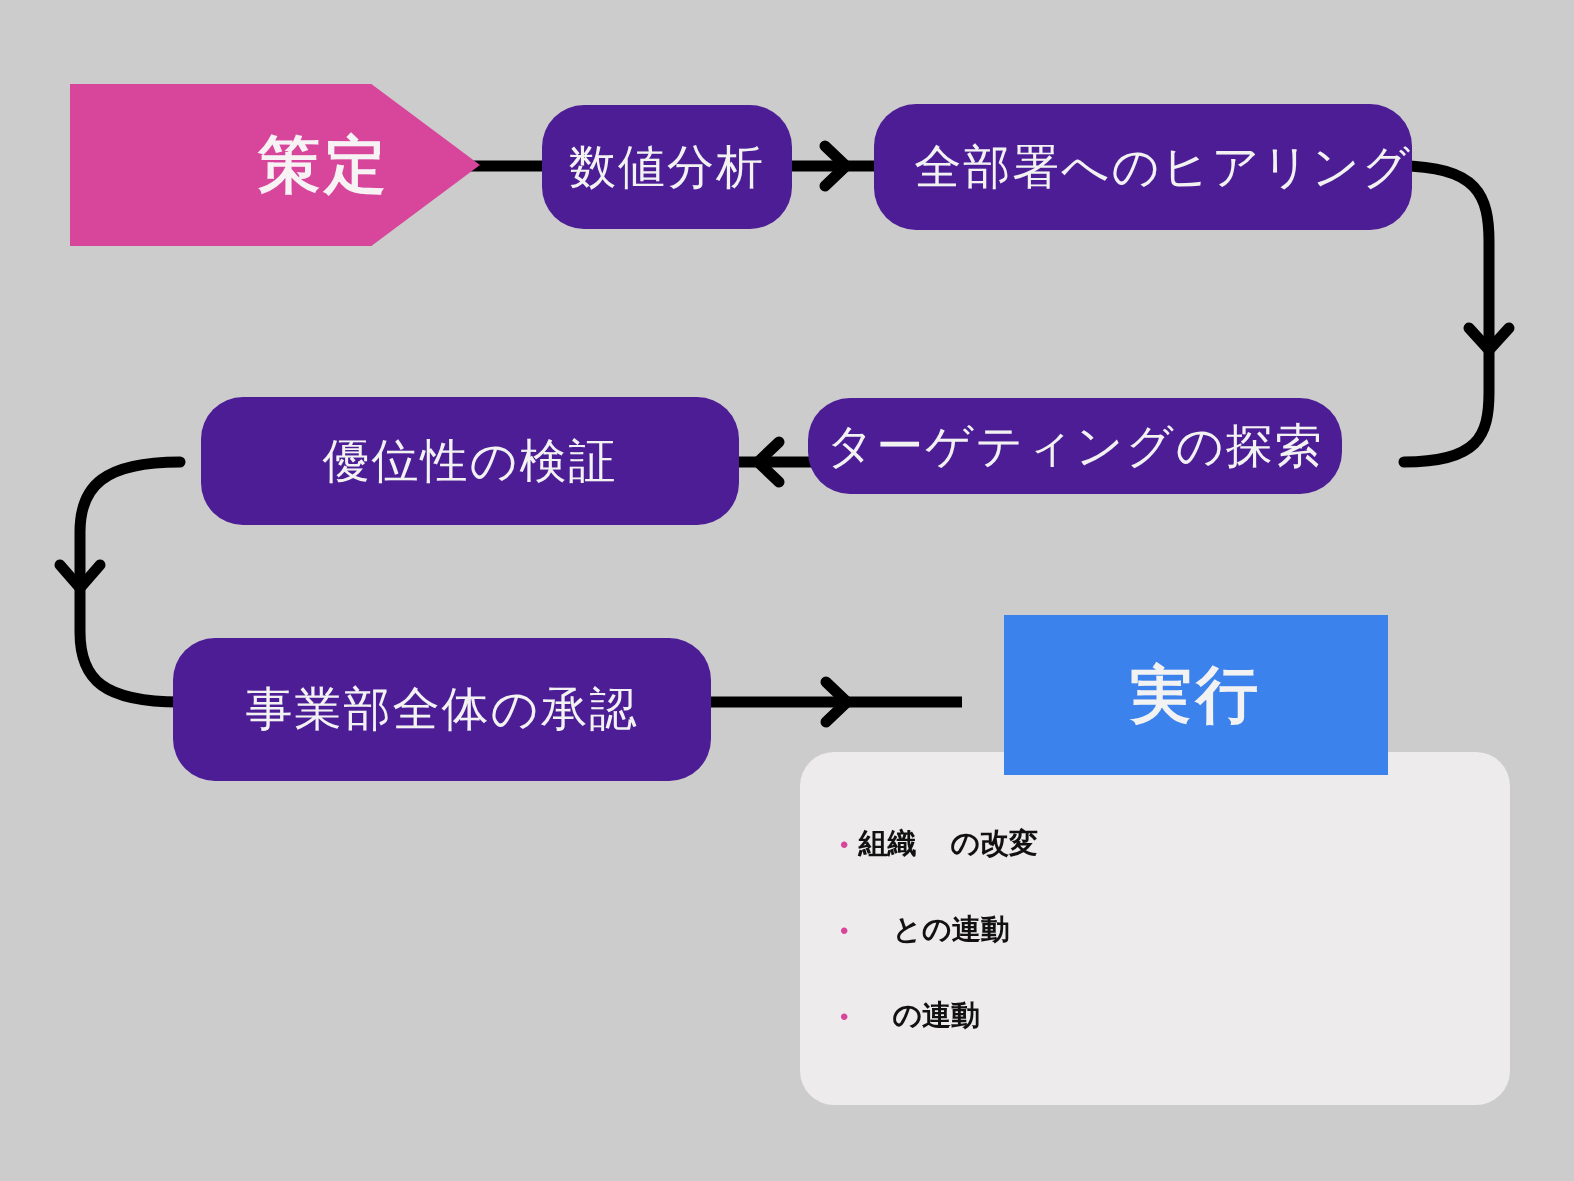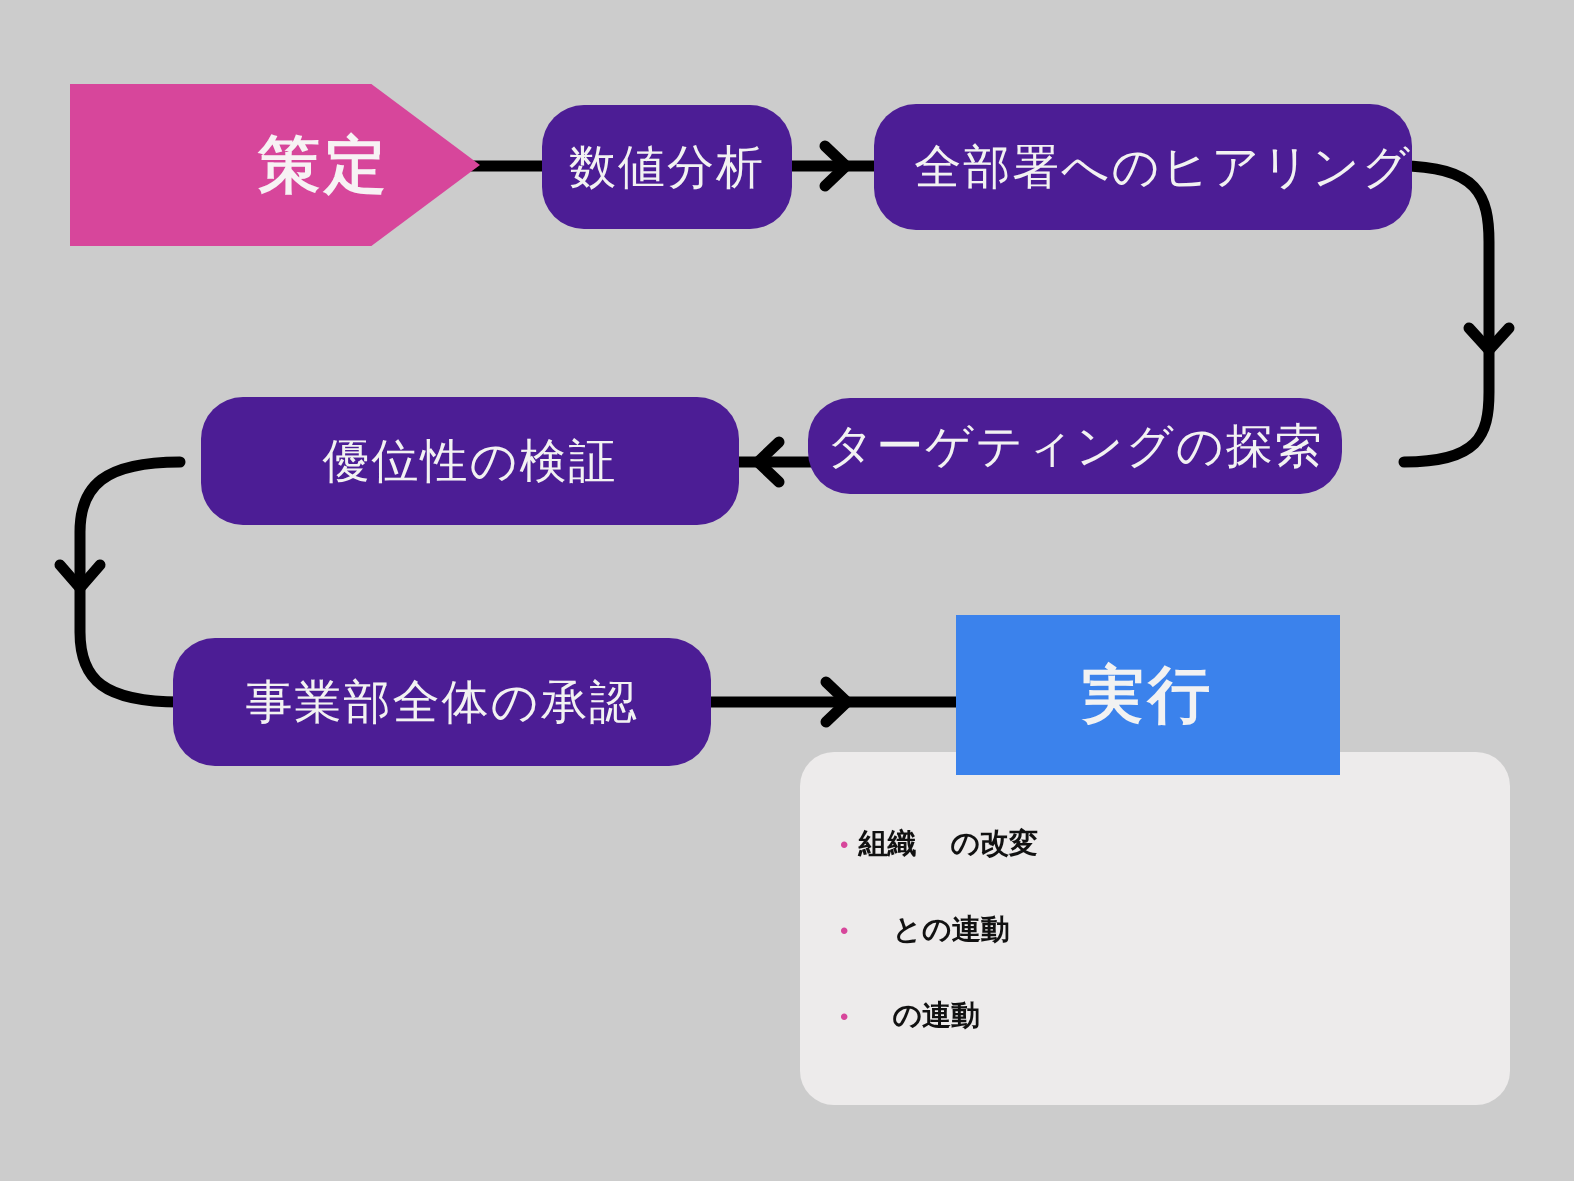--- a/index.html
+++ b/index.html
@@ -70,20 +70,21 @@
     padding-right: 90px;
   }
 
   
   .node-stage-blue {
     background: #3b82ec;
     font-size: 62px;
     font-weight: 700;
     letter-spacing: 4px;
     color: #f2f2f2;
+    margin-left: 48px;
   }
 
   
   #detail-card {
     position: absolute;
     left: 800px;
     top: 752px;
     width: 710px;
     height: 353px;
     background: #edebeb;
@@ -175,21 +176,21 @@
   </div>
 
   <div class="node node-black layer-node" style="left:808px; top:398px; width:534px; height:96px;">
     <span>ターゲティングの探索</span>
   </div>
 
   <div class="node node-black layer-node" style="left:173px; top:397px; width:538px; height:128px;margin-left:28px;">
     <span>優位性の検証</span>
   </div>
 
-  <div class="node node-black layer-node" style="left:173px; top:638px; width:538px; height:128px;">
+  <div class="node node-black layer-node" style="left:173px; top:638px; width:538px; height:143px;">
     <span>事業部全体の承認</span>
   </div>
 
   <div class="node node-stage-blue layer-blue" style="left:956px; top:615px; width:384px; height:160px;">
     <span>実行</span>
   </div>
 
 </div>
 
 </body></html>

